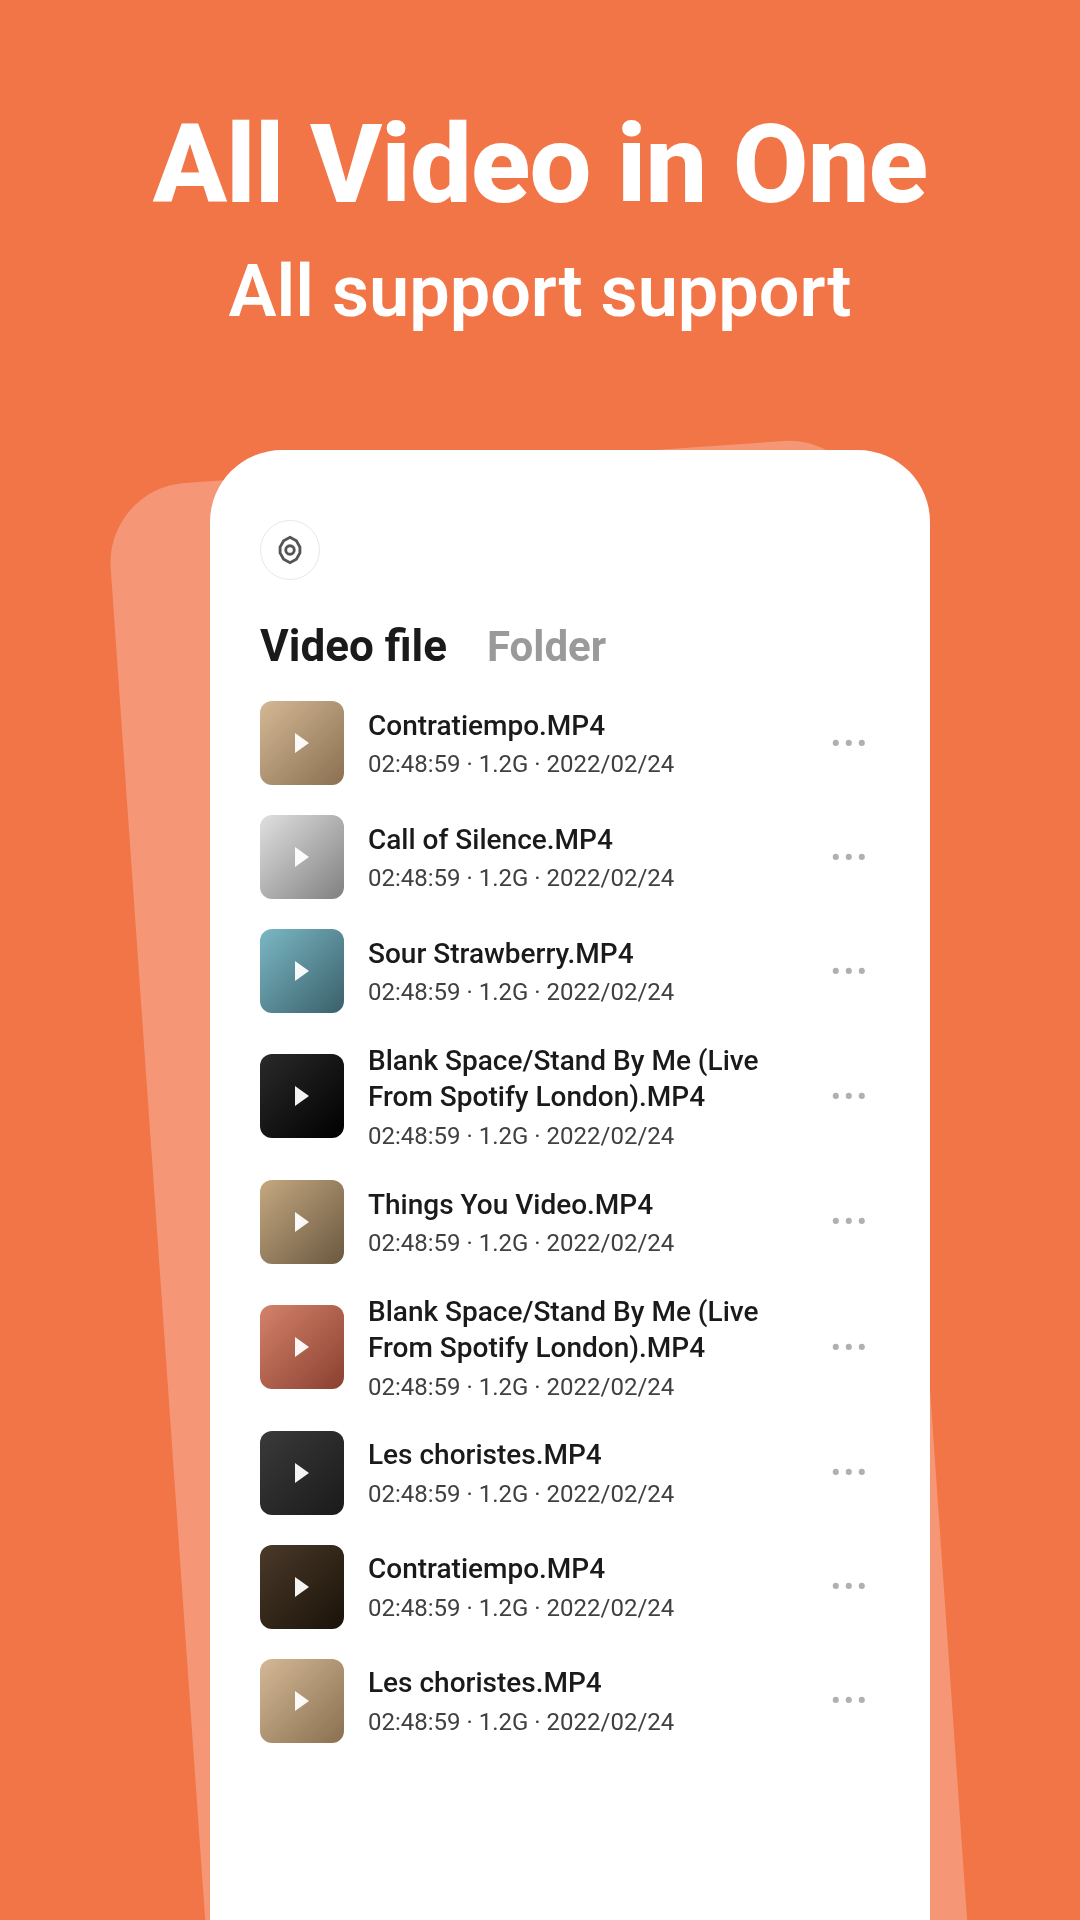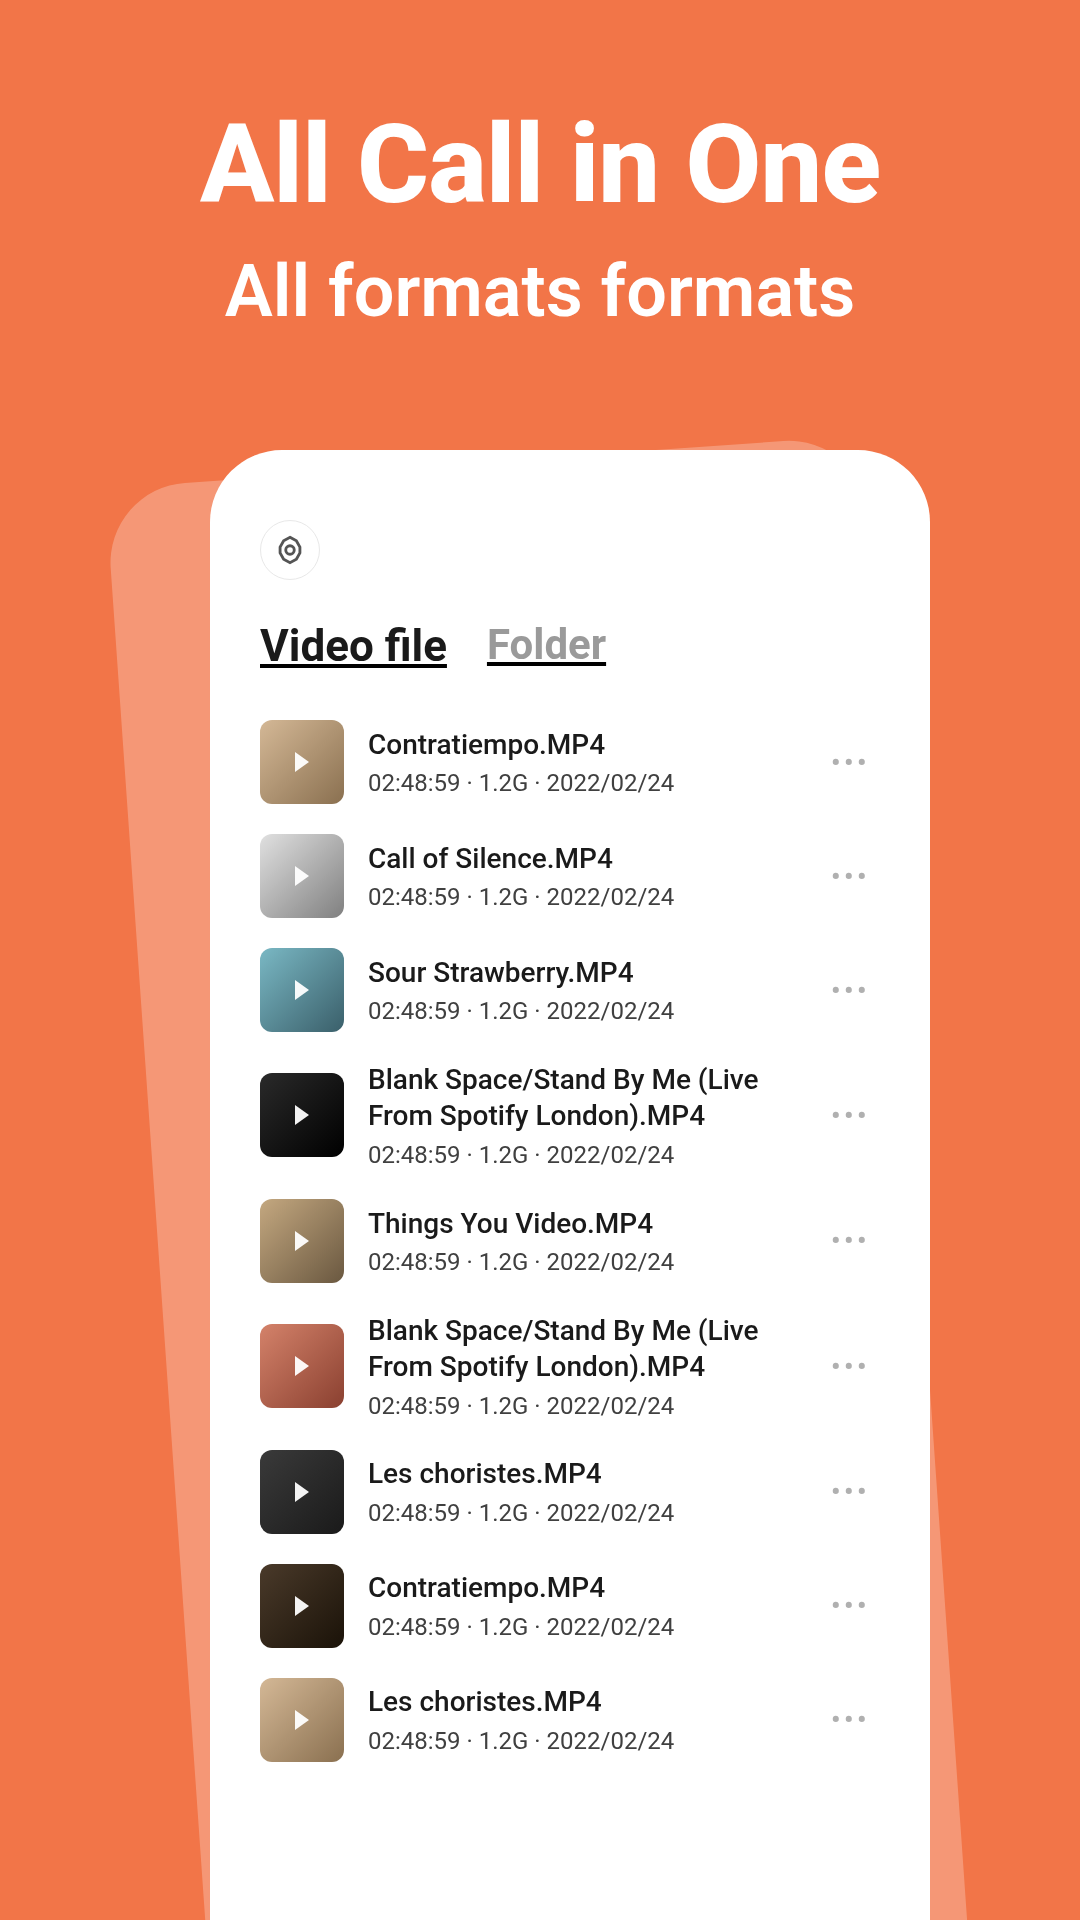--- a/index.html
+++ b/index.html
@@ -54,23 +54,22 @@
       border-radius: 50%;
       display: flex;
       align-items: center;
       justify-content: center;
       margin-bottom: 40px;
     }
     .settings-btn svg { width: 34px; height: 34px; }
     .tabs {
       display: flex;
       gap: 40px;
-      margin-bottom: 48px;
-      align-items: flex-start;
-      text-decoration: underline;
+      margin-bottom: 29px;
+      align-items: center;
     }
     .tab {
       font-size: 42px;
       font-weight: 700;
       color: #9a9a9a;
       position: relative;
     }
     .tab.active { color: #1a1a1a; font-size: 44px; }
     .tab.active::before {
       content: '';
@@ -131,22 +130,22 @@
       font-size: 30px;
       letter-spacing: 3px;
       flex-shrink: 0;
       padding: 10px;
     }
   </style>
 </head>
 <body>
 
 <div class="promo-title">
-  <h1>All Call in One</h1>
-  <h2>All formats formats</h2>
+  <h1>All Video in One</h1>
+  <h2>All support support</h2>
 </div>
 
 <div class="phone-shadow"></div>
 
 <div class="phone">
   <div class="settings-btn">
     <svg viewBox="0 0 24 24" fill="none" stroke="#555" stroke-width="2">
       <path d="M12 2 L15 4 L19 4 L20 8 L23 11 L21 15 L21 19 L17 20 L14 23 L10 21 L6 21 L5 17 L2 14 L4 10 L4 6 L8 5 Z" opacity="0"></path>
       <polygon points="12,3 16.5,5.5 19,10 19,14 16.5,18.5 12,21 7.5,18.5 5,14 5,10 7.5,5.5" fill="none"></polygon>
       <circle cx="12" cy="12" r="3"></circle>

